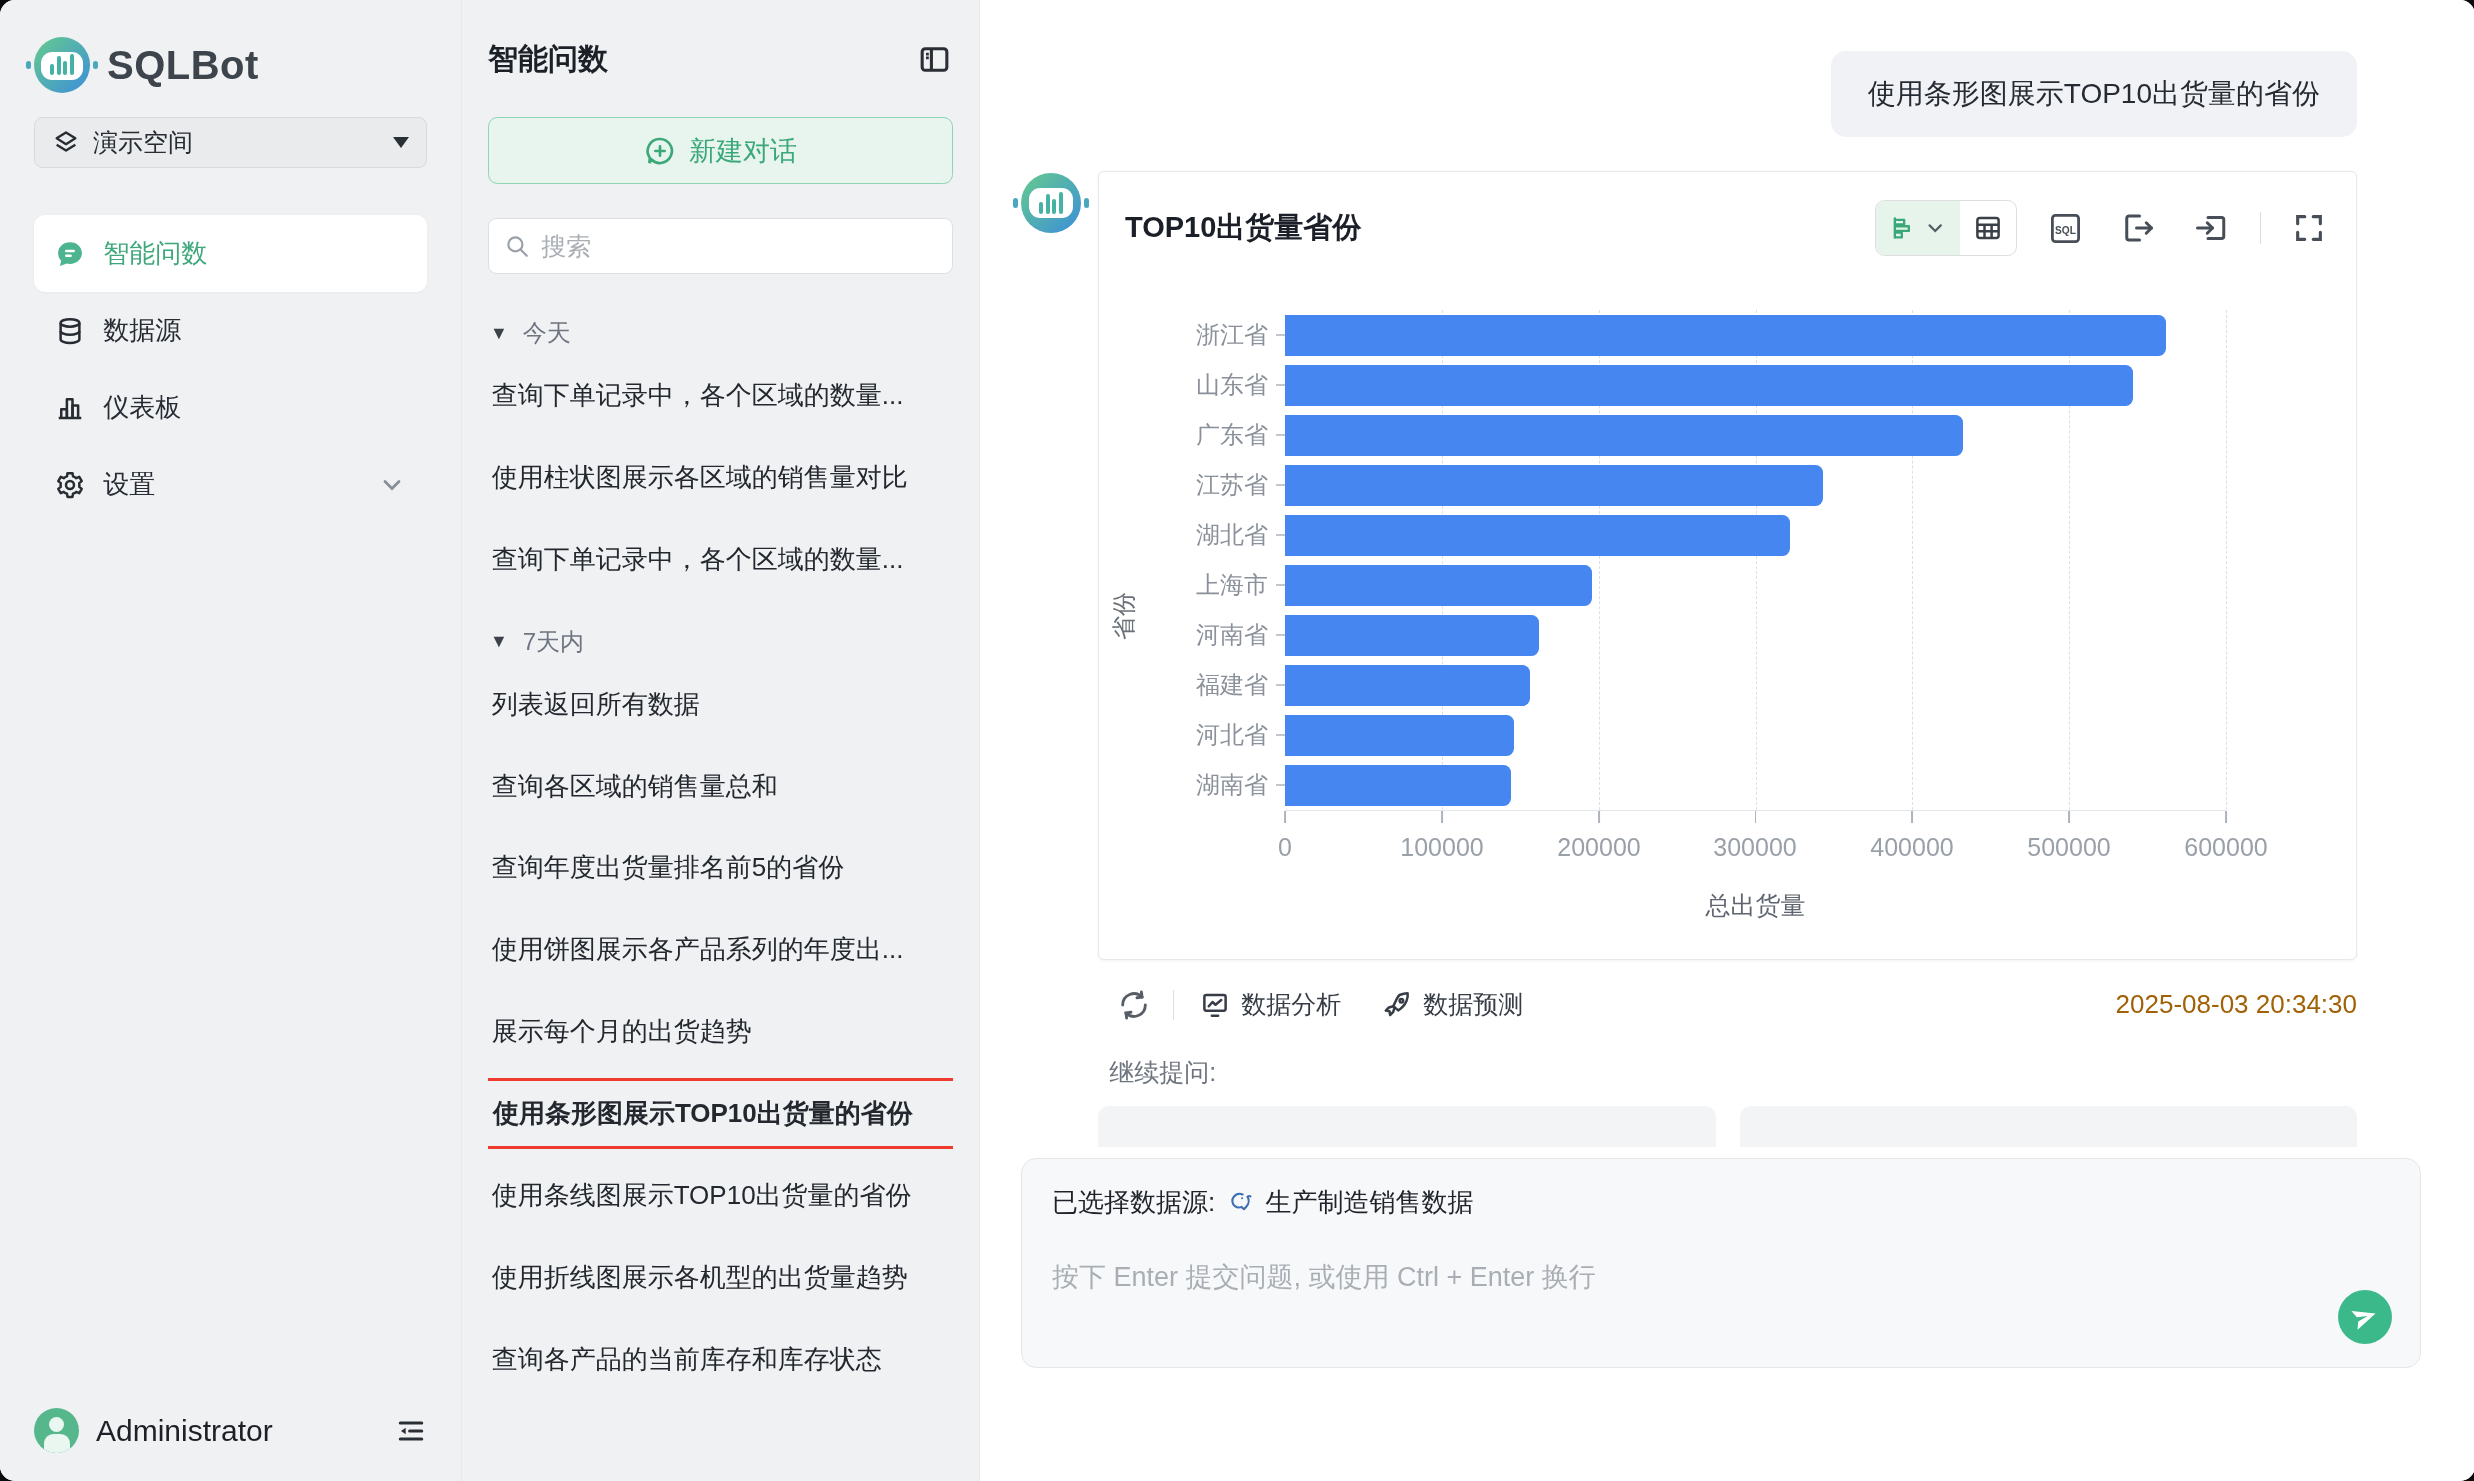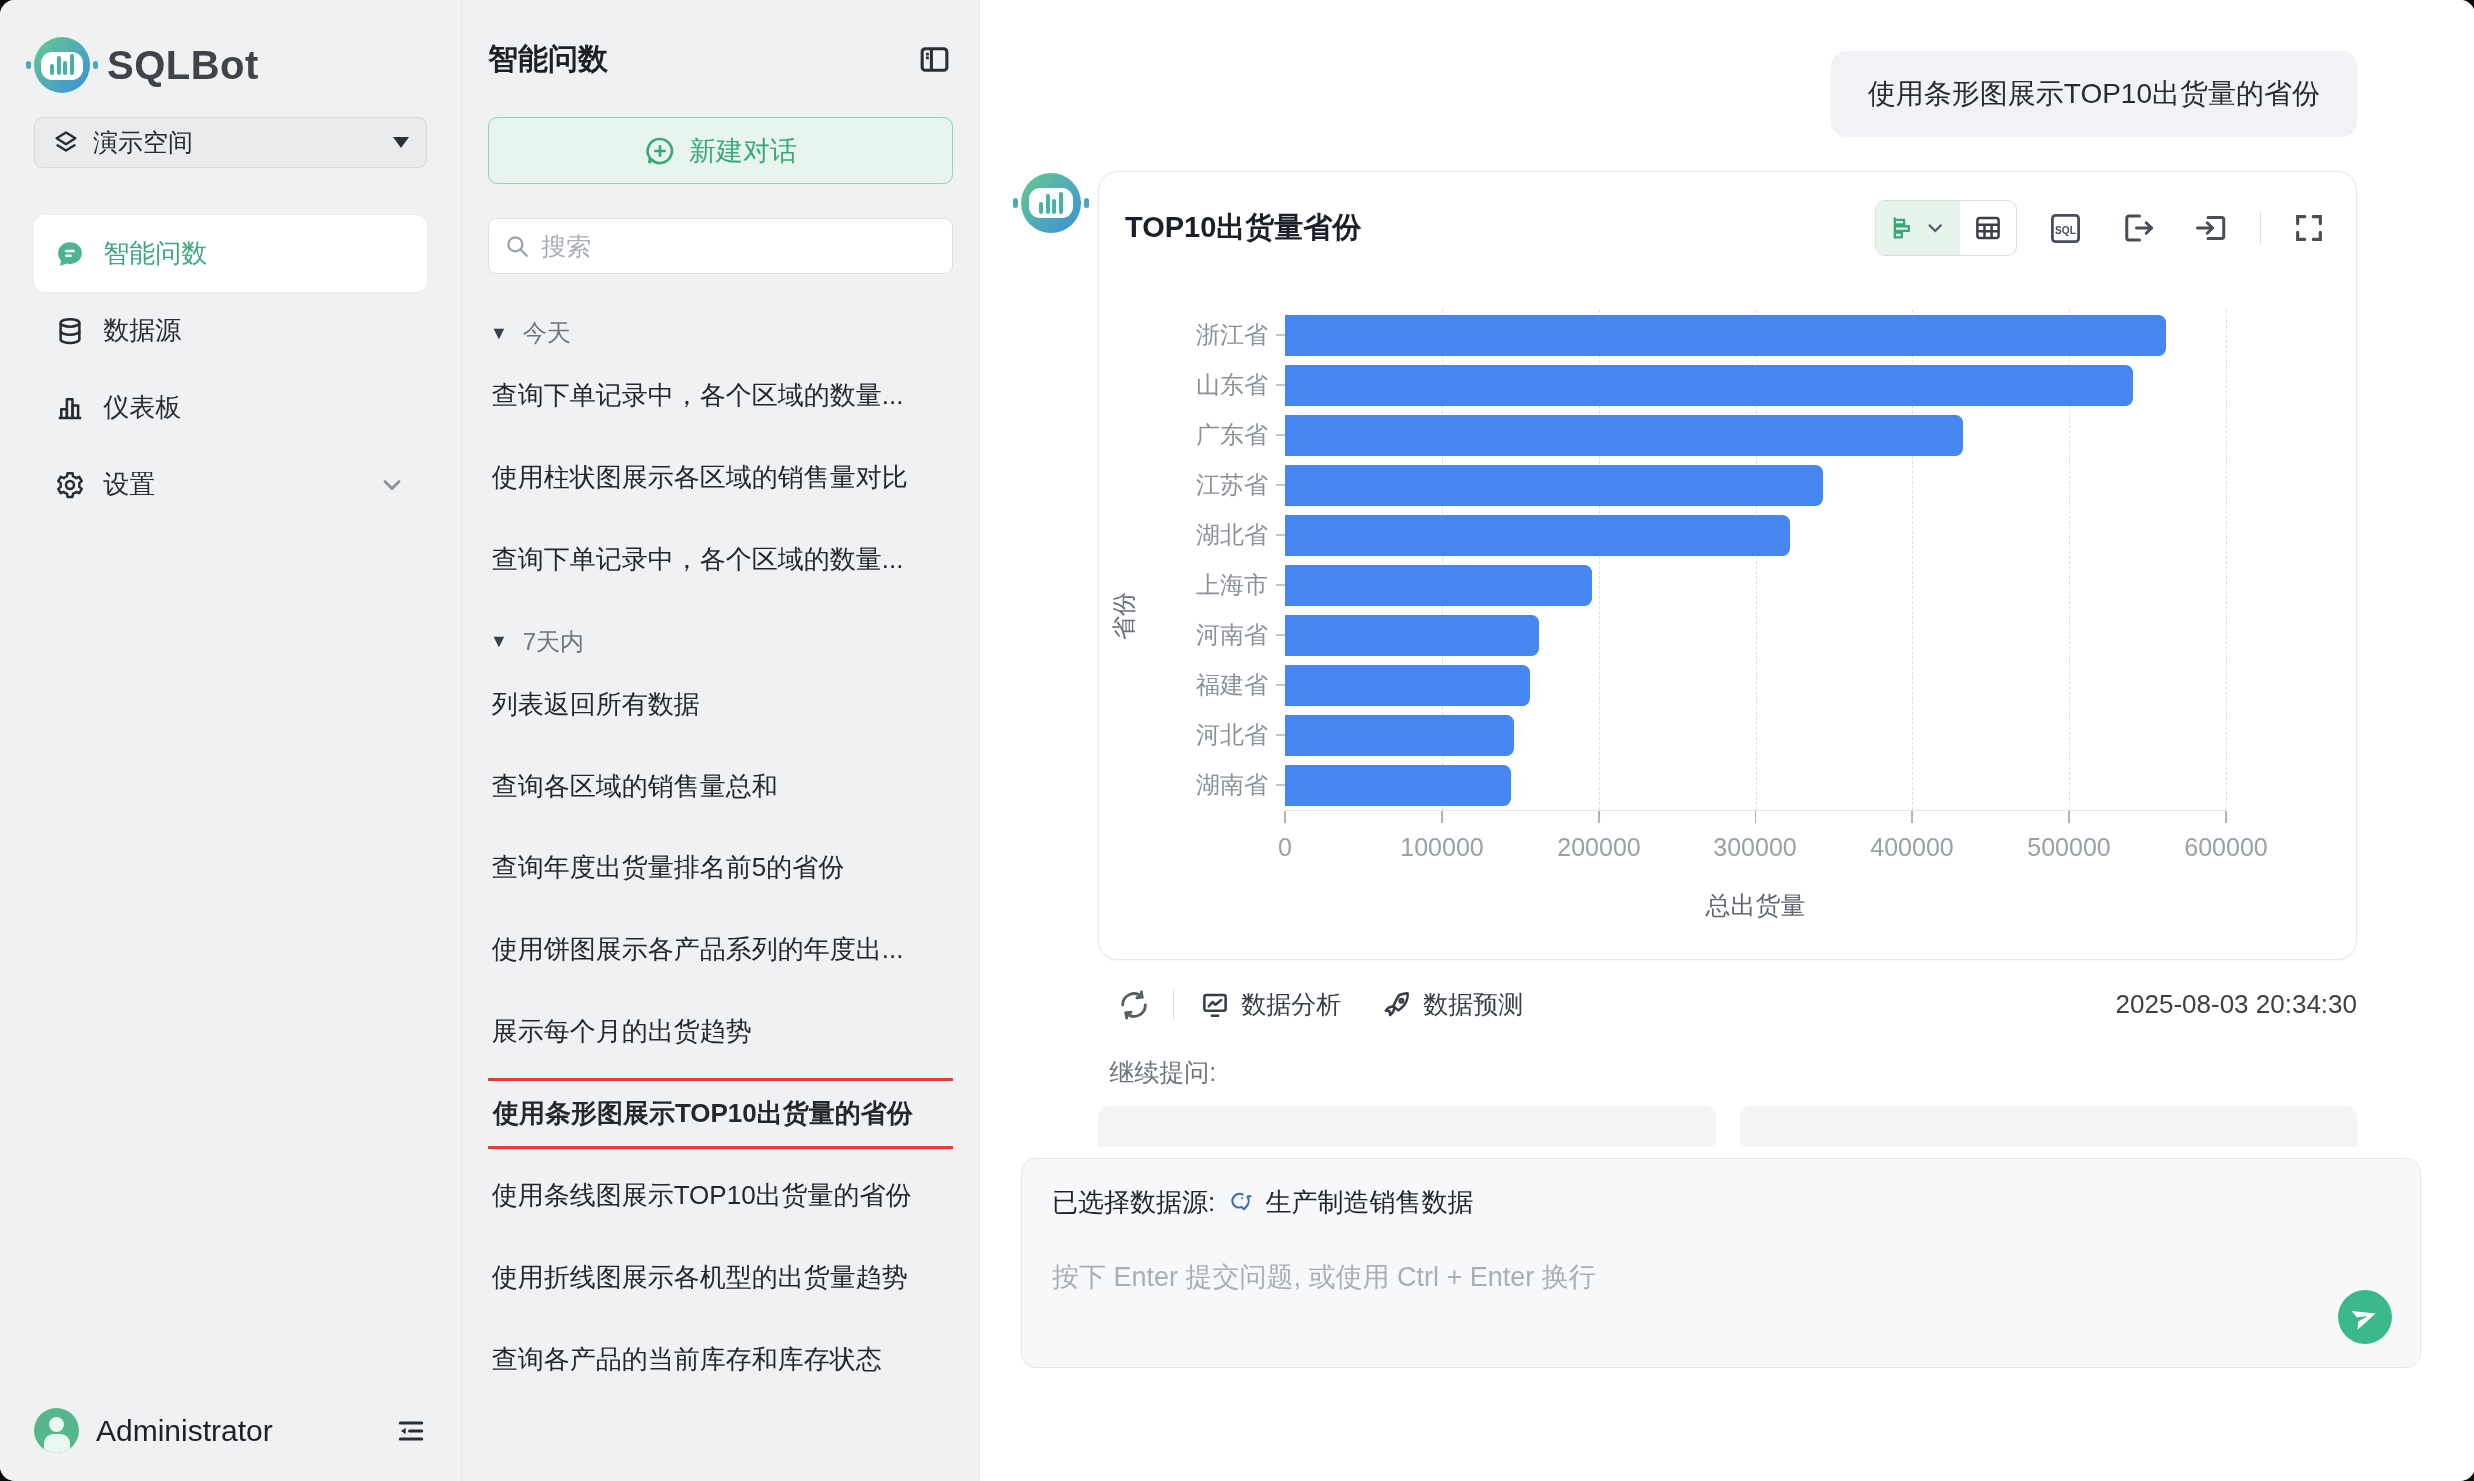--- a/index.html
+++ b/index.html
@@ -59,21 +59,21 @@
   .history-item.highlighted { border:3.7px solid #ee3b2e; font-weight:700; padding:15px 9.4px; margin:5.6px -7.5px; border-radius:2.8px; }
 
   
   .main { flex:1; background:#fff; padding:51px 54px 0 41px; display:flex; flex-direction:column; }
   .user-row { display:flex; justify-content:flex-end; padding-right:64px; }
   .user-bubble { background:#f1f2f5; border-radius:15px; padding:24px 37px; font-size:28px; color:#262b33; }
 
   .bot-row { display:flex; margin-top:34px; align-items:flex-start; }
   .bot-avatar-wrap { width:60px; margin-top:1.9px; flex-shrink:0; }
   .bot-avatar { width:60px; height:60px; }
-  .card { flex:1; margin-left:17px; margin-right:64px; background:#fff; border:0.9px solid #e7e8ea; border-radius:20px;
+  .card { flex:1; margin-left:17px; margin-right:64px; background:#fff; border:0.9px solid #e7e8ea; border-radius:6px;
     box-shadow:0 0.9px 2.8px rgba(0,0,0,.05); padding:28px 0 37px 0; }
   .card-head { display:flex; align-items:center; padding:0 22.4px 0 26px; }
   .card-title { font-size:29px; font-weight:700; color:#1b1f27; flex:1; }
   .seg-control { display:flex; align-items:center; border:0.9px solid #dcdee2; border-radius:9.4px; background:#fff; overflow:hidden; }
   .seg { height:54px; display:flex; align-items:center; padding:0 13px; gap:7.5px; cursor:pointer; }
   .seg.active { background:#e6f4ec; }
   .tool-btn { width:49px; height:49px; display:flex; align-items:center; justify-content:center; cursor:pointer; margin-left:24px; color:#474e57; }
   .tool-sep { width:0.9px; height:32px; background:#d9dce0; margin-left:24px; }
 
   
@@ -92,21 +92,21 @@
   .xtick { position:absolute; top:0; width:1.9px; height:12px; background:#aeb4bc; transform:translateX(-50%); }
   .xlabels-row { position:relative; height:32px; width:969px; margin-top:7.5px; }
   .xtick-label { position:absolute; transform:translateX(-50%); font-size:25px; color:#9aa0a8; white-space:nowrap; }
   .x-title { width:941px; text-align:center; margin-top:24px; font-size:25px; color:#5f6670; }
 
   .below-card { margin-left:77px; margin-right:64px; }
   .result-footer { margin-top:28px; display:flex; align-items:center; padding-left:18.7px; color:#3c434c; }
   .rf-sep { width:0.9px; height:30px; background:#dcdfe3; margin:0 26px 0 22.4px; }
   .rf-action { display:flex; align-items:center; gap:11.2px; font-size:25px; cursor:pointer; margin-right:41px; color:#363d46;justify-content:center; }
   .rf-spacer { flex:1; }
-  .timestamp { font-size:26px; color:#404040;text-align:right; }
+  .timestamp { font-size:26px; color:#a16207;text-align:right; }
   .follow-label { margin-top:34px; font-size:25px; color:#6e747e; padding-left:11.2px; }
   .pills { display:flex; gap:24px; margin-top:17px; height:41px; overflow:hidden; }
   .pill { flex:1; background:#f3f4f6; border-radius:11.2px; height:65px; cursor:pointer; }
 
   .input-box { margin:11.2px 0 0 0; height:210px; background:#f7f8f9; border:0.9px solid #e4e6e9; border-radius:15px;
     position:relative; padding:26px 30px; }
   .ds-row { display:flex; align-items:center; gap:11.2px; font-size:26px; color:#1f2329; }
   .ds-name { font-size:26px; color:#1f2329; }
   .input-placeholder { margin-top:39px; font-size:27px; color:#a9aeb5; }
   .send-btn { position:absolute; right:28px; bottom:22.4px; width:54px; height:54px; border-radius:50%; background:#3cb98b;

